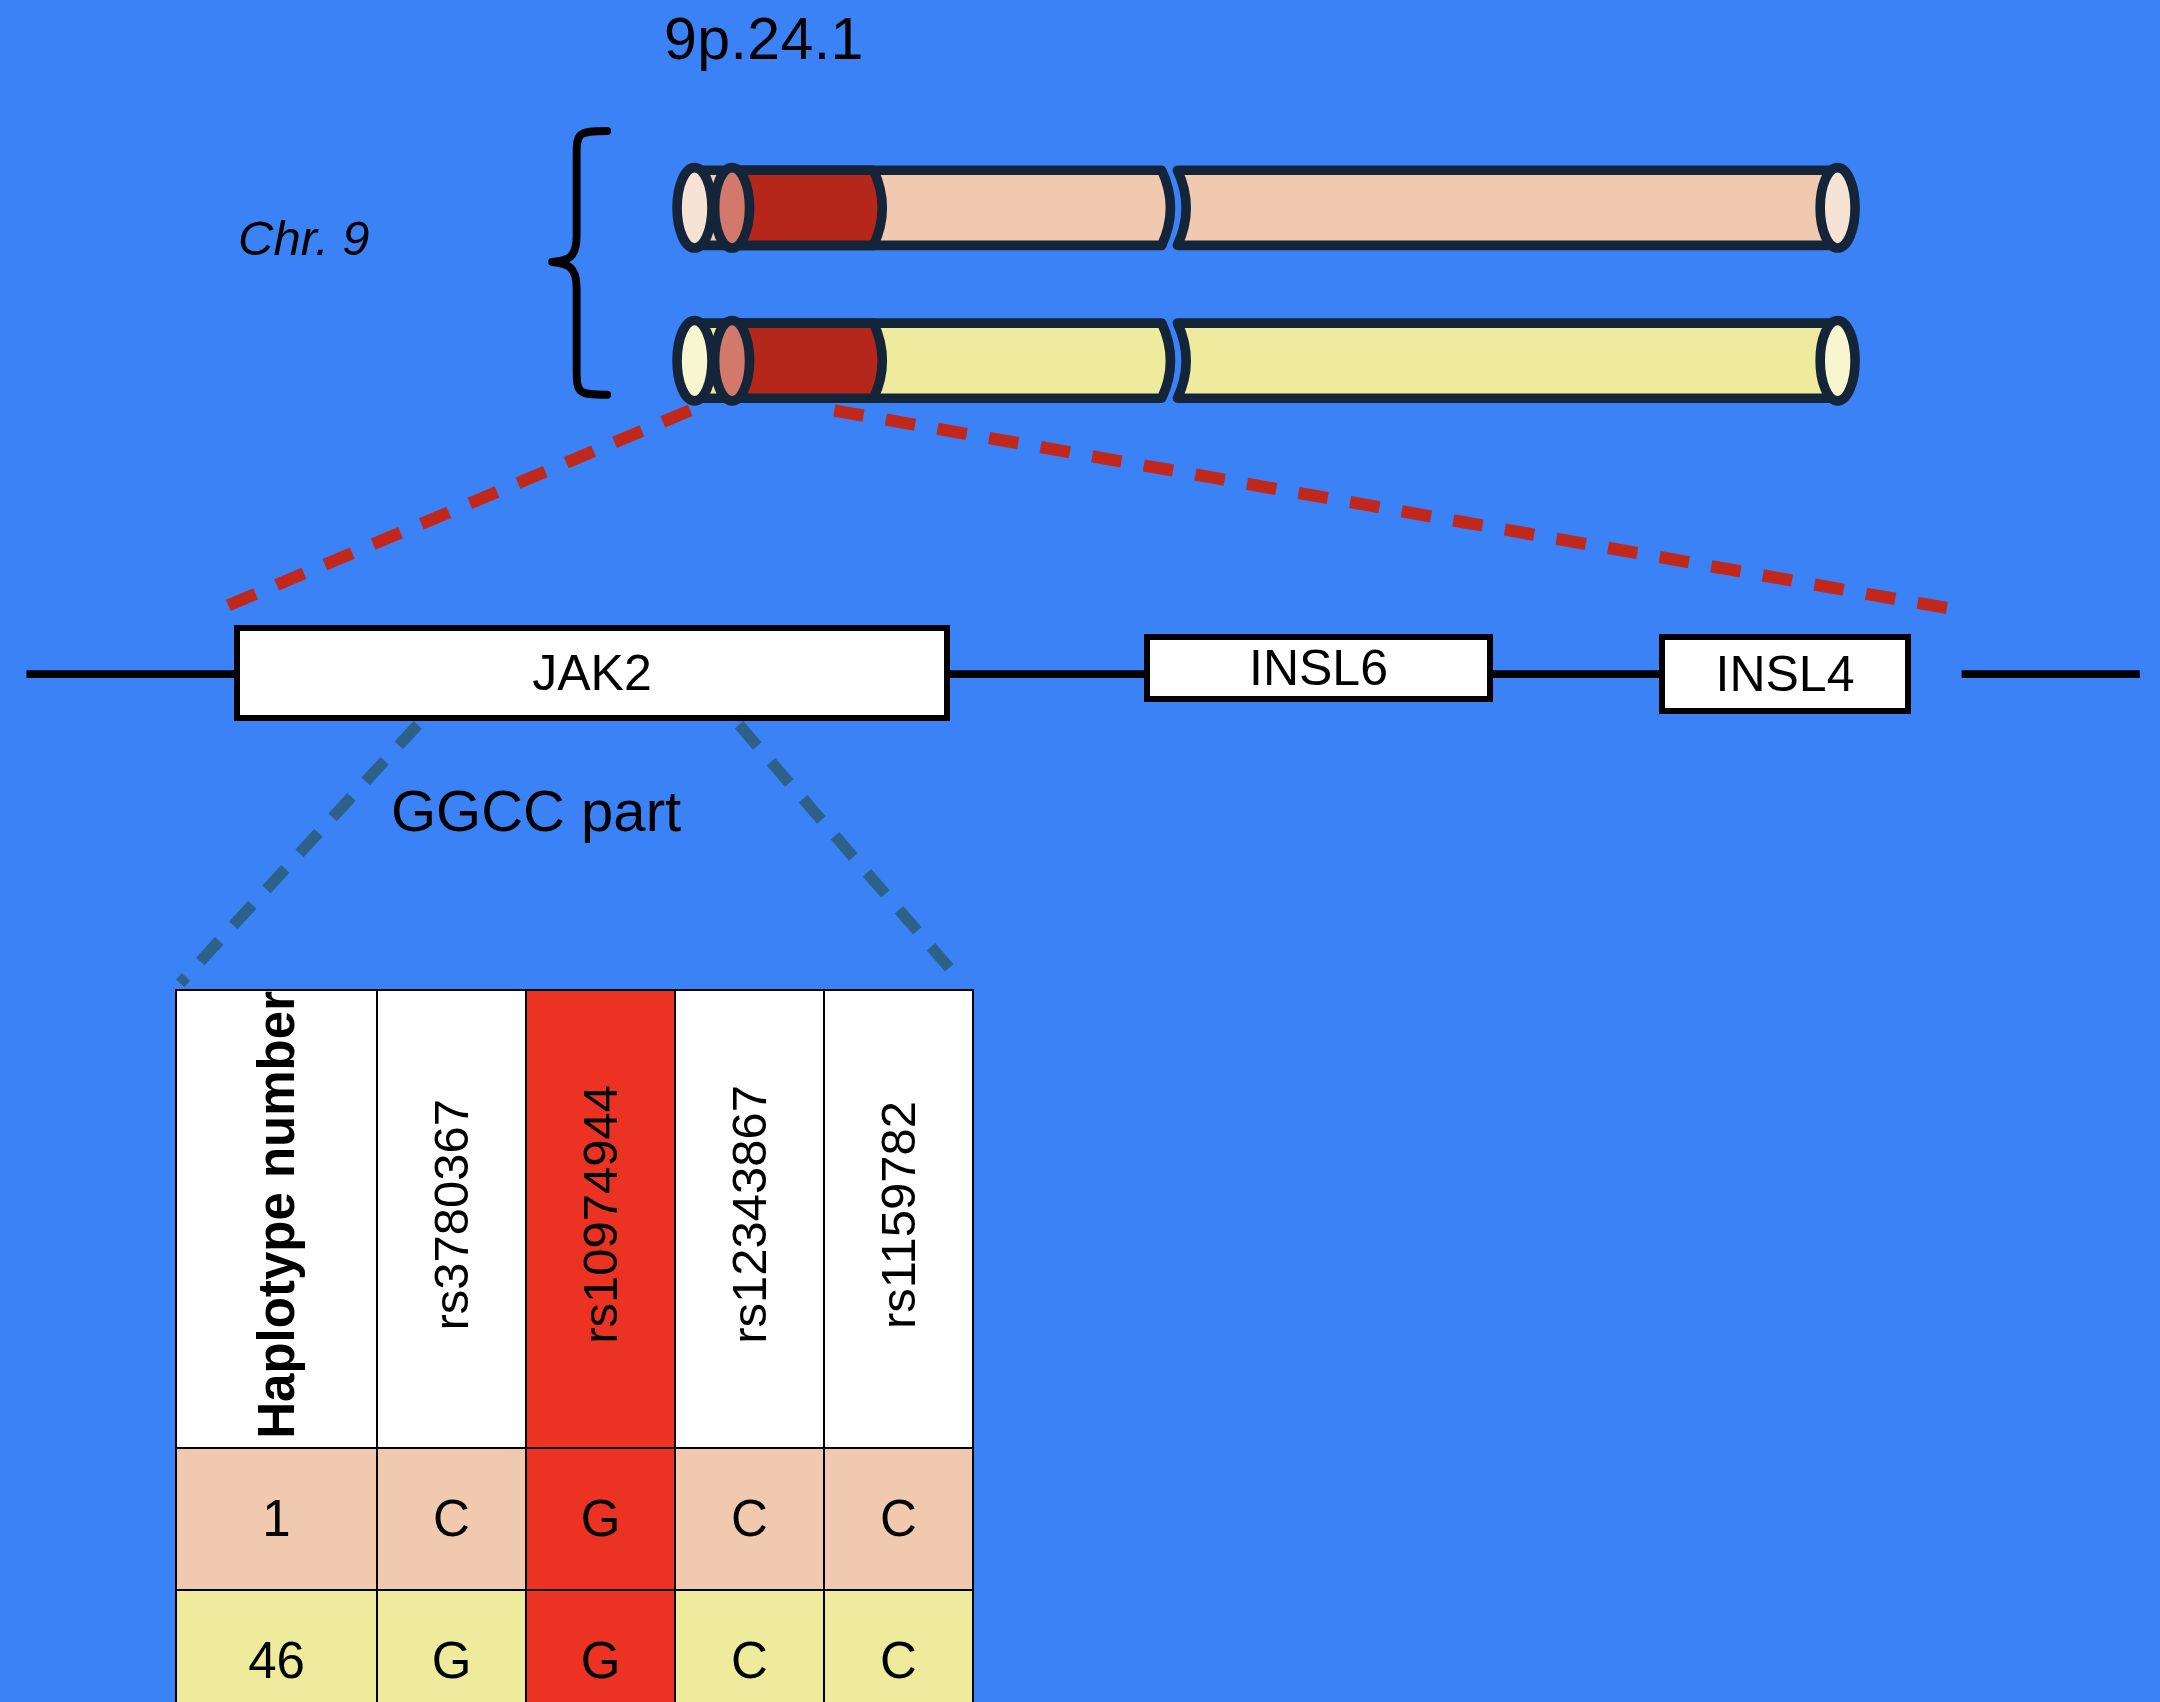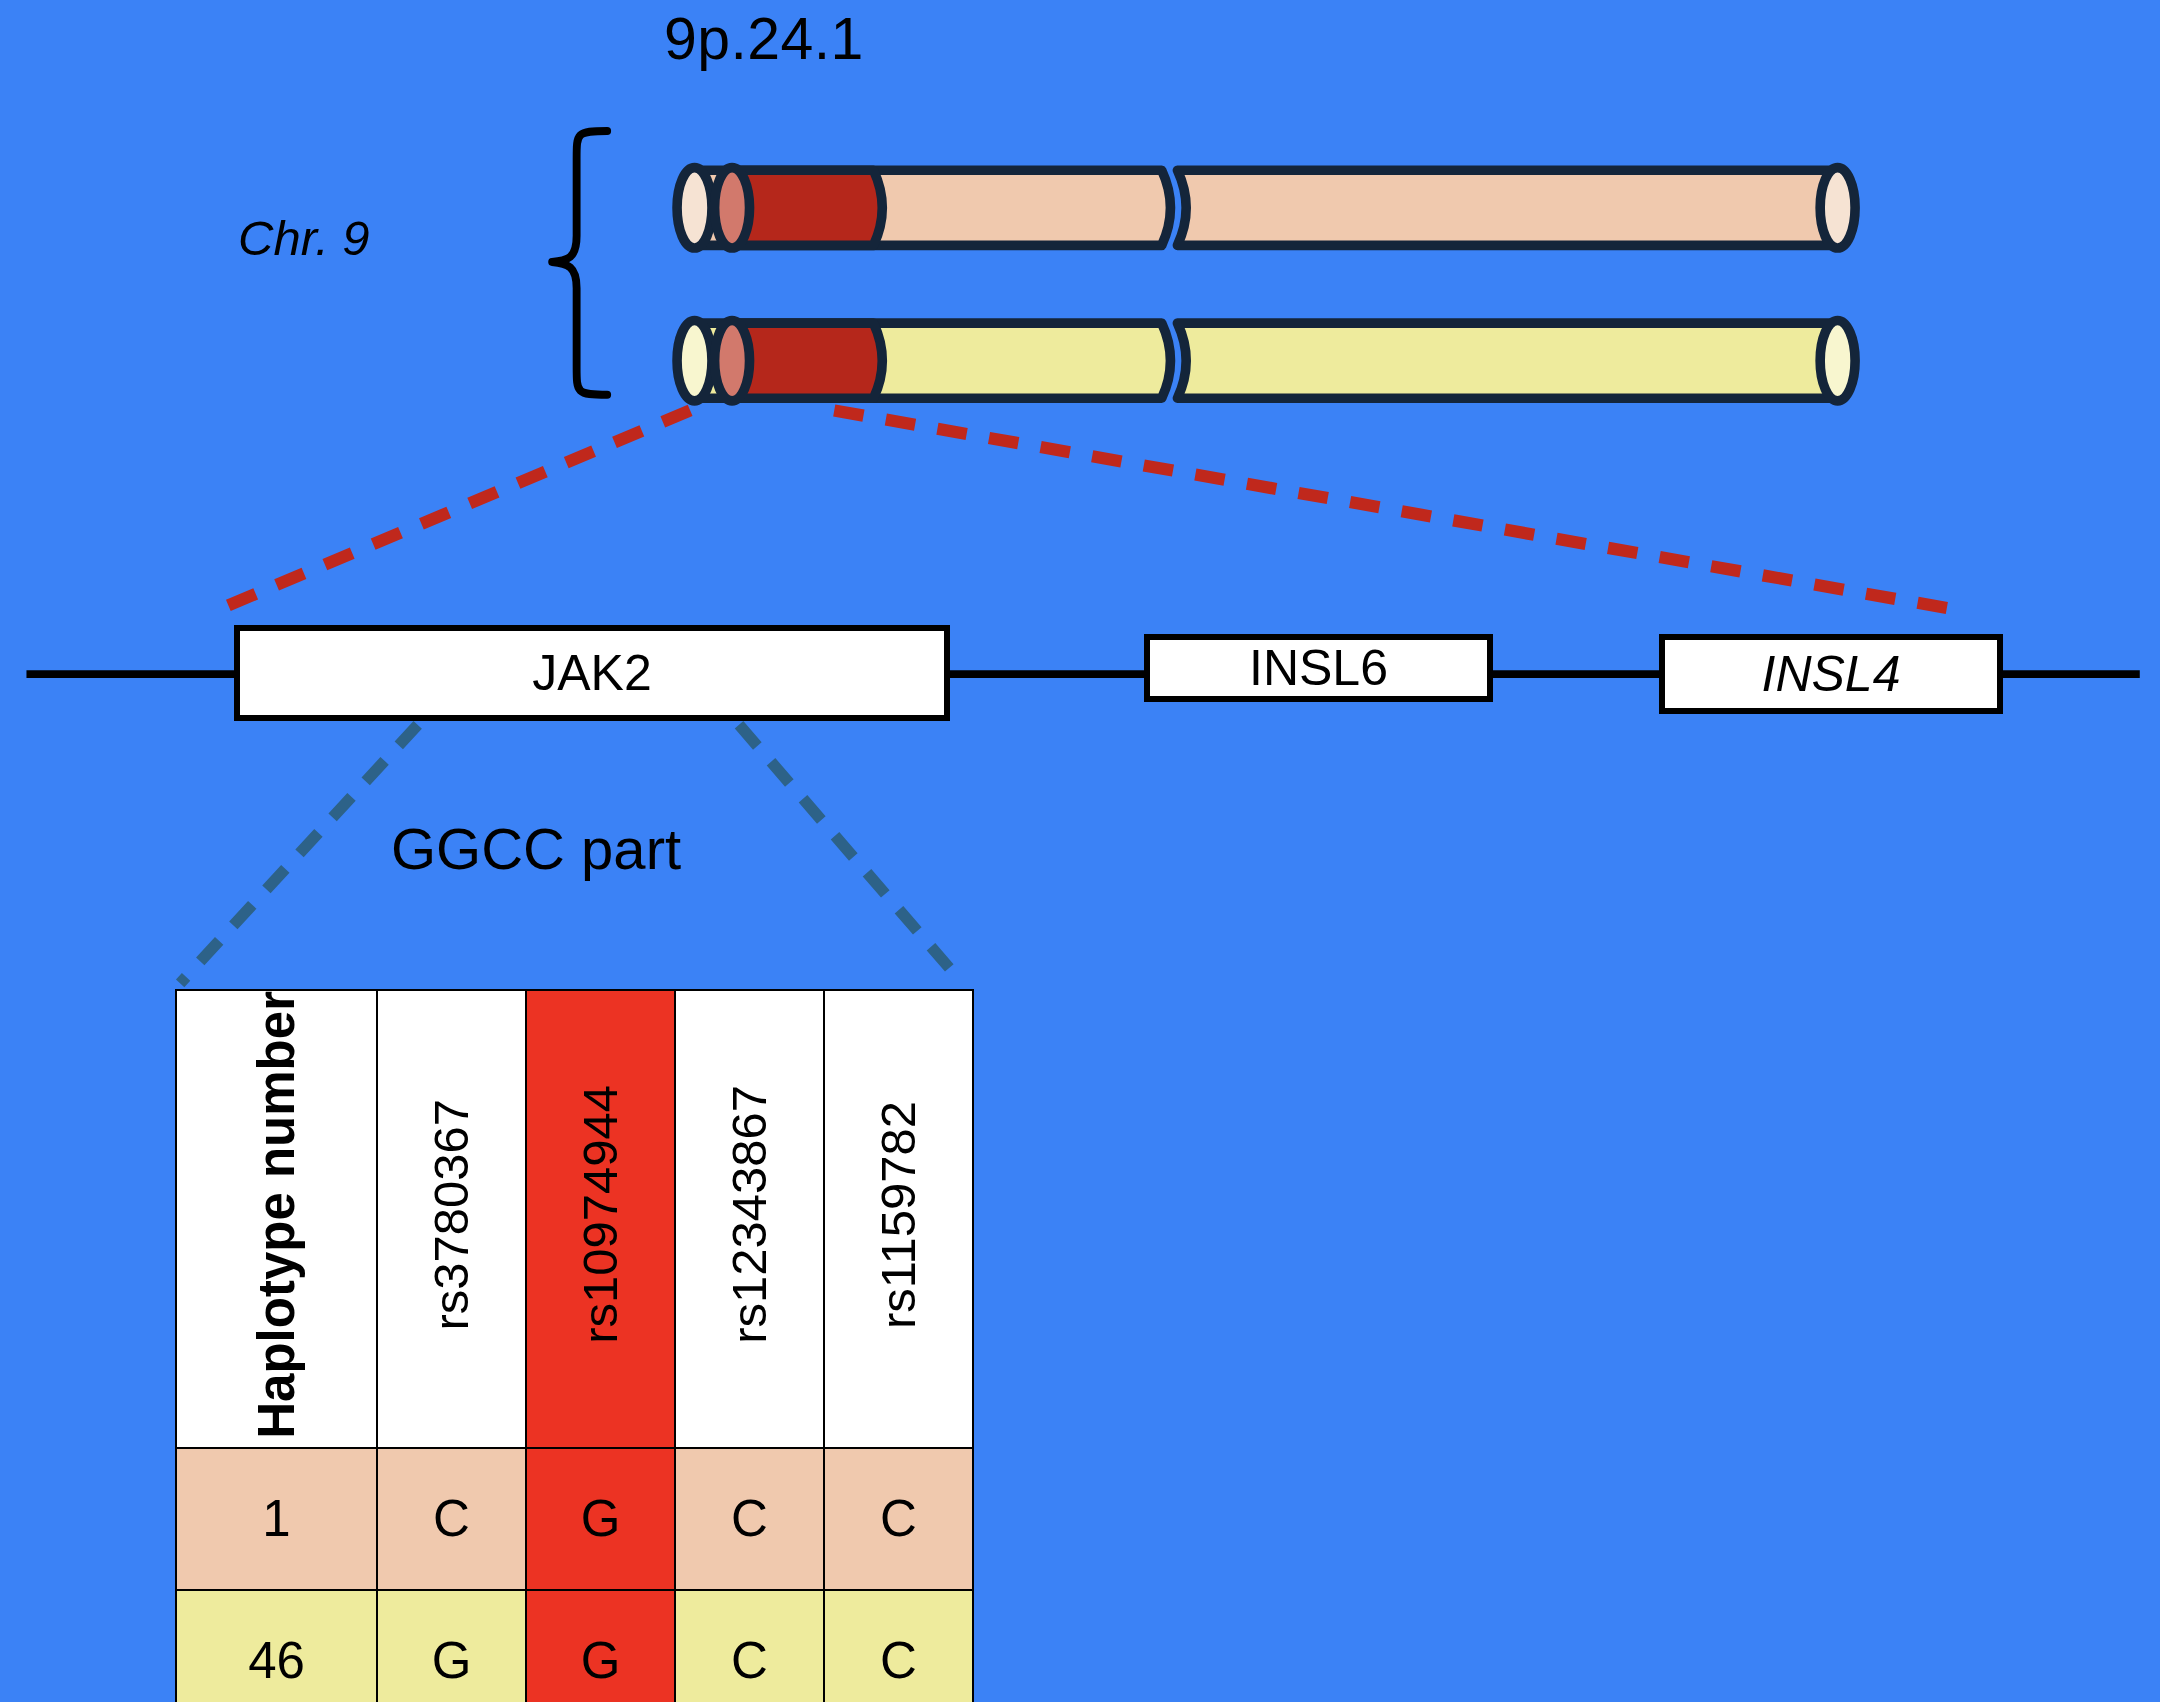--- a/index.html
+++ b/index.html
@@ -30,21 +30,21 @@
   }
   .chr-label {
     left: 238px;
     top: 210px;
     font-size: 49px;
     white-space: nowrap;
     font-style: italic;
   }
   .ggcc-label {
     left: 391px;
-    top: 815px;
+    top: 777px;
     font-size: 58px;
     white-space: nowrap;
   }
 
   
   #vector {
     left: 0; top: 0;
     width: 2161px;
     height: 1702px;
     pointer-events: none;
@@ -57,21 +57,21 @@
     background: #ffffff;
     display: flex;
     align-items: center;
     justify-content: center;
     font-size: 50px;
     line-height: 1;
     text-align: right;
   }
   #gene-jak2  { left: 234px;  top: 625px; width: 716px; height: 96px; }
   #gene-insl6 { left: 1144px; top: 634px; width: 349px; height: 68px; }
-  #gene-insl4 { left: 1659px; top: 634px; width: 344px; height: 80px; font-style: italic; }
+  #gene-insl4 { left: 1659px; top: 634px; width: 252px; height: 80px; }
 
   
   #hap-table {
     left: 175px;
     top: 989px;
     border-collapse: collapse;
     table-layout: fixed;
     background: #ffffff;
   }
   #hap-table td {

